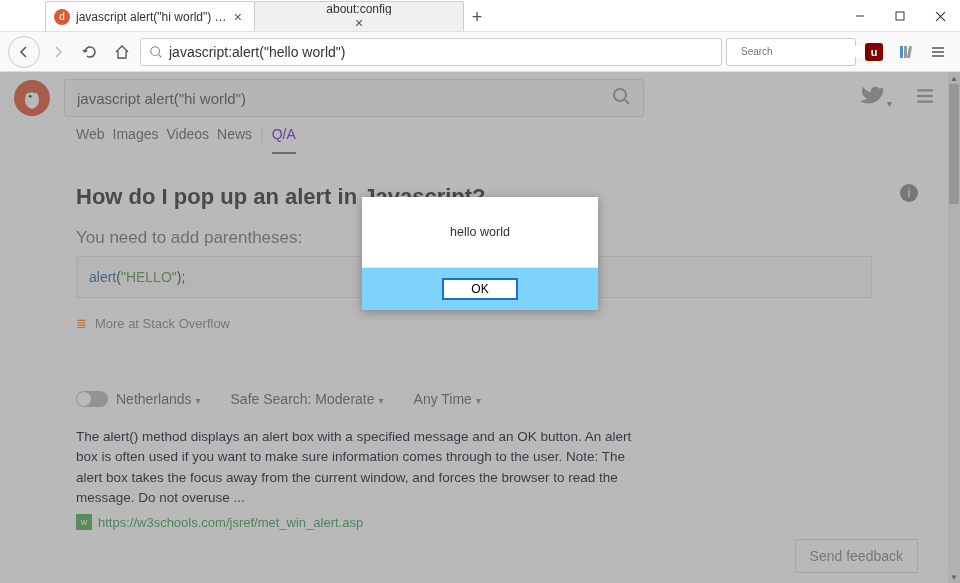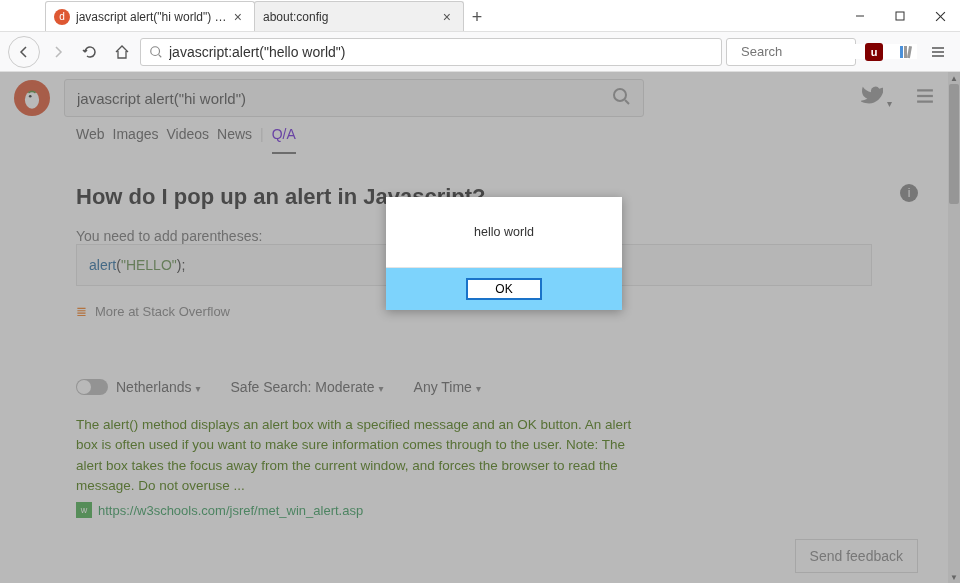--- a/index.html
+++ b/index.html
@@ -1,19 +1,19 @@
 <!DOCTYPE html>
 <html><head>
 <meta charset="utf-8">
 <style>
 *{box-sizing:border-box;margin:0;padding:0;font-family:Arial,sans-serif;}
 body{width:960px;height:583px;overflow:hidden;background:#fff;position:relative;}
 .titlebar{height:32px;background:#fff;border-bottom:1px solid #e0e0e0;display:flex;align-items:flex-end;padding-left:45px;}
 .tab{height:30px;display:flex;align-items:center;padding:0 8px;font-size:12px;color:#333;border:1px solid #ccc;border-bottom:none;background:#fff;border-radius:3px 3px 0 0;margin-right:-1px;min-width:210px;max-width:210px;cursor:pointer;}
-.tab.inactive{background:#f0f0f0;}
+.tab.inactive{background:#f0f0f0;flex-direction:column;}
 .tab-icon{width:16px;height:16px;margin-right:6px;border-radius:50%;background:#de5833;display:flex;align-items:center;justify-content:center;font-size:10px;color:#fff;}
 .tab-title{flex:1;white-space:nowrap;overflow:hidden;text-overflow:ellipsis;}
 .tab-close{font-size:14px;color:#555;padding:0 4px;cursor:pointer;}
 .newtab{width:28px;height:28px;display:flex;align-items:center;justify-content:center;font-size:18px;color:#555;cursor:pointer;}
 .winbtns{position:absolute;top:0;right:0;height:32px;display:flex;align-items:center;}
 .winbtn{width:40px;height:32px;display:flex;align-items:center;justify-content:center;color:#333;font-size:12px;cursor:pointer;}
 .toolbar{height:40px;background:#f9f9fa;border-bottom:1px solid #ddd;display:flex;align-items:center;padding:0 8px;gap:4px;}
 .tbtn{width:28px;height:28px;display:flex;align-items:center;justify-content:center;color:#666;cursor:pointer;border-radius:3px;}
 .tbtn svg{width:16px;height:16px;}
 .nav-back{width:32px;height:32px;border:1px solid #ccc;border-radius:50%;}
@@ -31,38 +31,38 @@
 .ddg-search{flex:0 0 580px;height:38px;border:1px solid #ddd;border-radius:3px;background:#f7f7f7;display:flex;align-items:center;padding:0 12px;}
 .ddg-sinput{flex:1;border:none;outline:none;background:transparent;font-size:15px;color:#555;}
 .ddg-sbtn{color:#888;cursor:pointer;}
 .ddg-right{margin-left:auto;display:flex;align-items:center;gap:24px;color:#888;}
 .ddg-tabs{display:flex;gap:8px;padding:2px 76px 0;font-size:14px;color:#666;}
 .ddg-tab{padding-bottom:10px;cursor:pointer;}
 .ddg-tab.active{color:#6d28d9;border-bottom:2px solid #737373;}
 .ddg-sep{color:#ddd;}
 .results{padding:30px 76px;color:#444;}
 .qa-title{font-size:22px;color:#333;margin-bottom:18px;}
-.qa-sub{font-size:14px;color:#777;margin-bottom:0;}
+.qa-sub{font-size:17px;color:#777;margin-bottom:8px;}
 .codeblock{border:1px solid #e4e4e4;background:#fafafa;padding:12px;font-family:monospace;font-size:14px;margin-bottom:14px;}
 .code-kw{color:#2b6ea1;}
 .code-str{color:#699253;}
 .attribution{color:#66a3d9;font-size:13px;}
 .more-so{margin-top:18px;color:#888;font-size:13px;display:flex;align-items:center;gap:8px;}
 .filters{display:flex;align-items:center;gap:30px;padding:30px 76px 20px;font-size:14px;color:#666;}
 .toggle{width:32px;height:16px;background:#bbb;border-radius:8px;position:relative;}
 .toggle::after{content:'';position:absolute;width:14px;height:14px;background:#fff;border-radius:50%;top:1px;left:1px;}
 .result{padding:0 76px 20px;max-width:720px;}
 .r-title{color:#2b6ea1;font-size:18px;margin-bottom:6px;cursor:pointer;}
-.r-snip{font-size:13.5px;color:#4d7c0f;line-height:1.5;margin-bottom:6px;}
+.r-snip{font-size:13.5px;color:#0f172a;line-height:1.5;margin-bottom:6px;}
 .r-url{font-size:13px;color:#3a9e60;display:flex;align-items:center;gap:6px;}
 .favw3{width:16px;height:16px;background:#4caf50;color:#fff;font-size:9px;display:flex;align-items:center;justify-content:center;}
 .info-i{position:absolute;top:30px;right:30px;width:18px;height:18px;border-radius:50%;background:#888;color:#fff;font-size:12px;display:flex;align-items:center;justify-content:center;}
 .feedback{position:absolute;bottom:10px;right:30px;border:1px solid #ddd;padding:8px 14px;font-size:14px;color:#888;cursor:pointer;background:#fff;}
 .dim-overlay{position:absolute;top:72px;left:0;right:0;bottom:0;background:rgba(100,100,100,0.45);}
-.modal{position:absolute;width:236px;left:362px;top:197px;background:#fff;box-shadow:0 2px 10px rgba(0,0,0,0.3);margin-left:24px;}
+.modal{position:absolute;width:236px;left:362px;top:197px;background:#fff;box-shadow:0 2px 10px rgba(0,0,0,0.3);}
 .modal-body{padding:28px 10px;text-align:center;font-size:12.5px;color:#333;}
 .modal-foot{border-top:1px solid #e4e4e4;background:#7dd3fc;padding:10px;text-align:center;}
 .modal-ok{width:76px;height:22px;border:2px solid #1a73c9;background:#fff;font-size:12px;cursor:pointer;}
 .carety{font-size:10px;color:#888;margin-left:4px;}
 </style>
 </head>
 <body>
 
 <div class="titlebar">
   <div class="tab">
@@ -121,21 +121,21 @@
         <circle cx="7" cy="7" r="5" fill="none" stroke="#888" stroke-width="1.3"></circle>
         <line x1="11" y1="11" x2="14" y2="14" stroke="#888" stroke-width="1.3"></line>
       </svg>
     <input class="urlbar-input" value="javascript:alert(&quot;hello world&quot;)" style="">
   </div>
   <div class="searchbar">
     <svg viewBox="0 0 16 16" width="14" style="margin-right:6px;color:#888">
         <circle cx="7" cy="7" r="5" fill="none" stroke="#888" stroke-width="1.3"></circle>
         <line x1="11" y1="11" x2="14" y2="14" stroke="#888" stroke-width="1.3"></line>
       </svg>
-    <input style="flex: 1 1 0%; border: none; outline: none; font-size: 13px; color: rgb(136, 136, 136);" placeholder="Search">
+    <input style="flex: 1 1 0%; border: none; outline: none; font-size: 10px; color: rgb(136, 136, 136);" placeholder="Search">
   </div>
   <div class="tbtn">
       <div class="ublock">u</div>
     </div>
   <div class="tbtn">
       <svg viewBox="0 0 16 16">
         <rect x="2" y="2" width="3" height="12" fill="#4a90d9"></rect>
         <rect x="6" y="2" width="3" height="12" fill="#999"></rect>
         <rect x="10" y="2" width="3" height="12" fill="#999" transform="rotate(10 11 8)"></rect>
       </svg>

